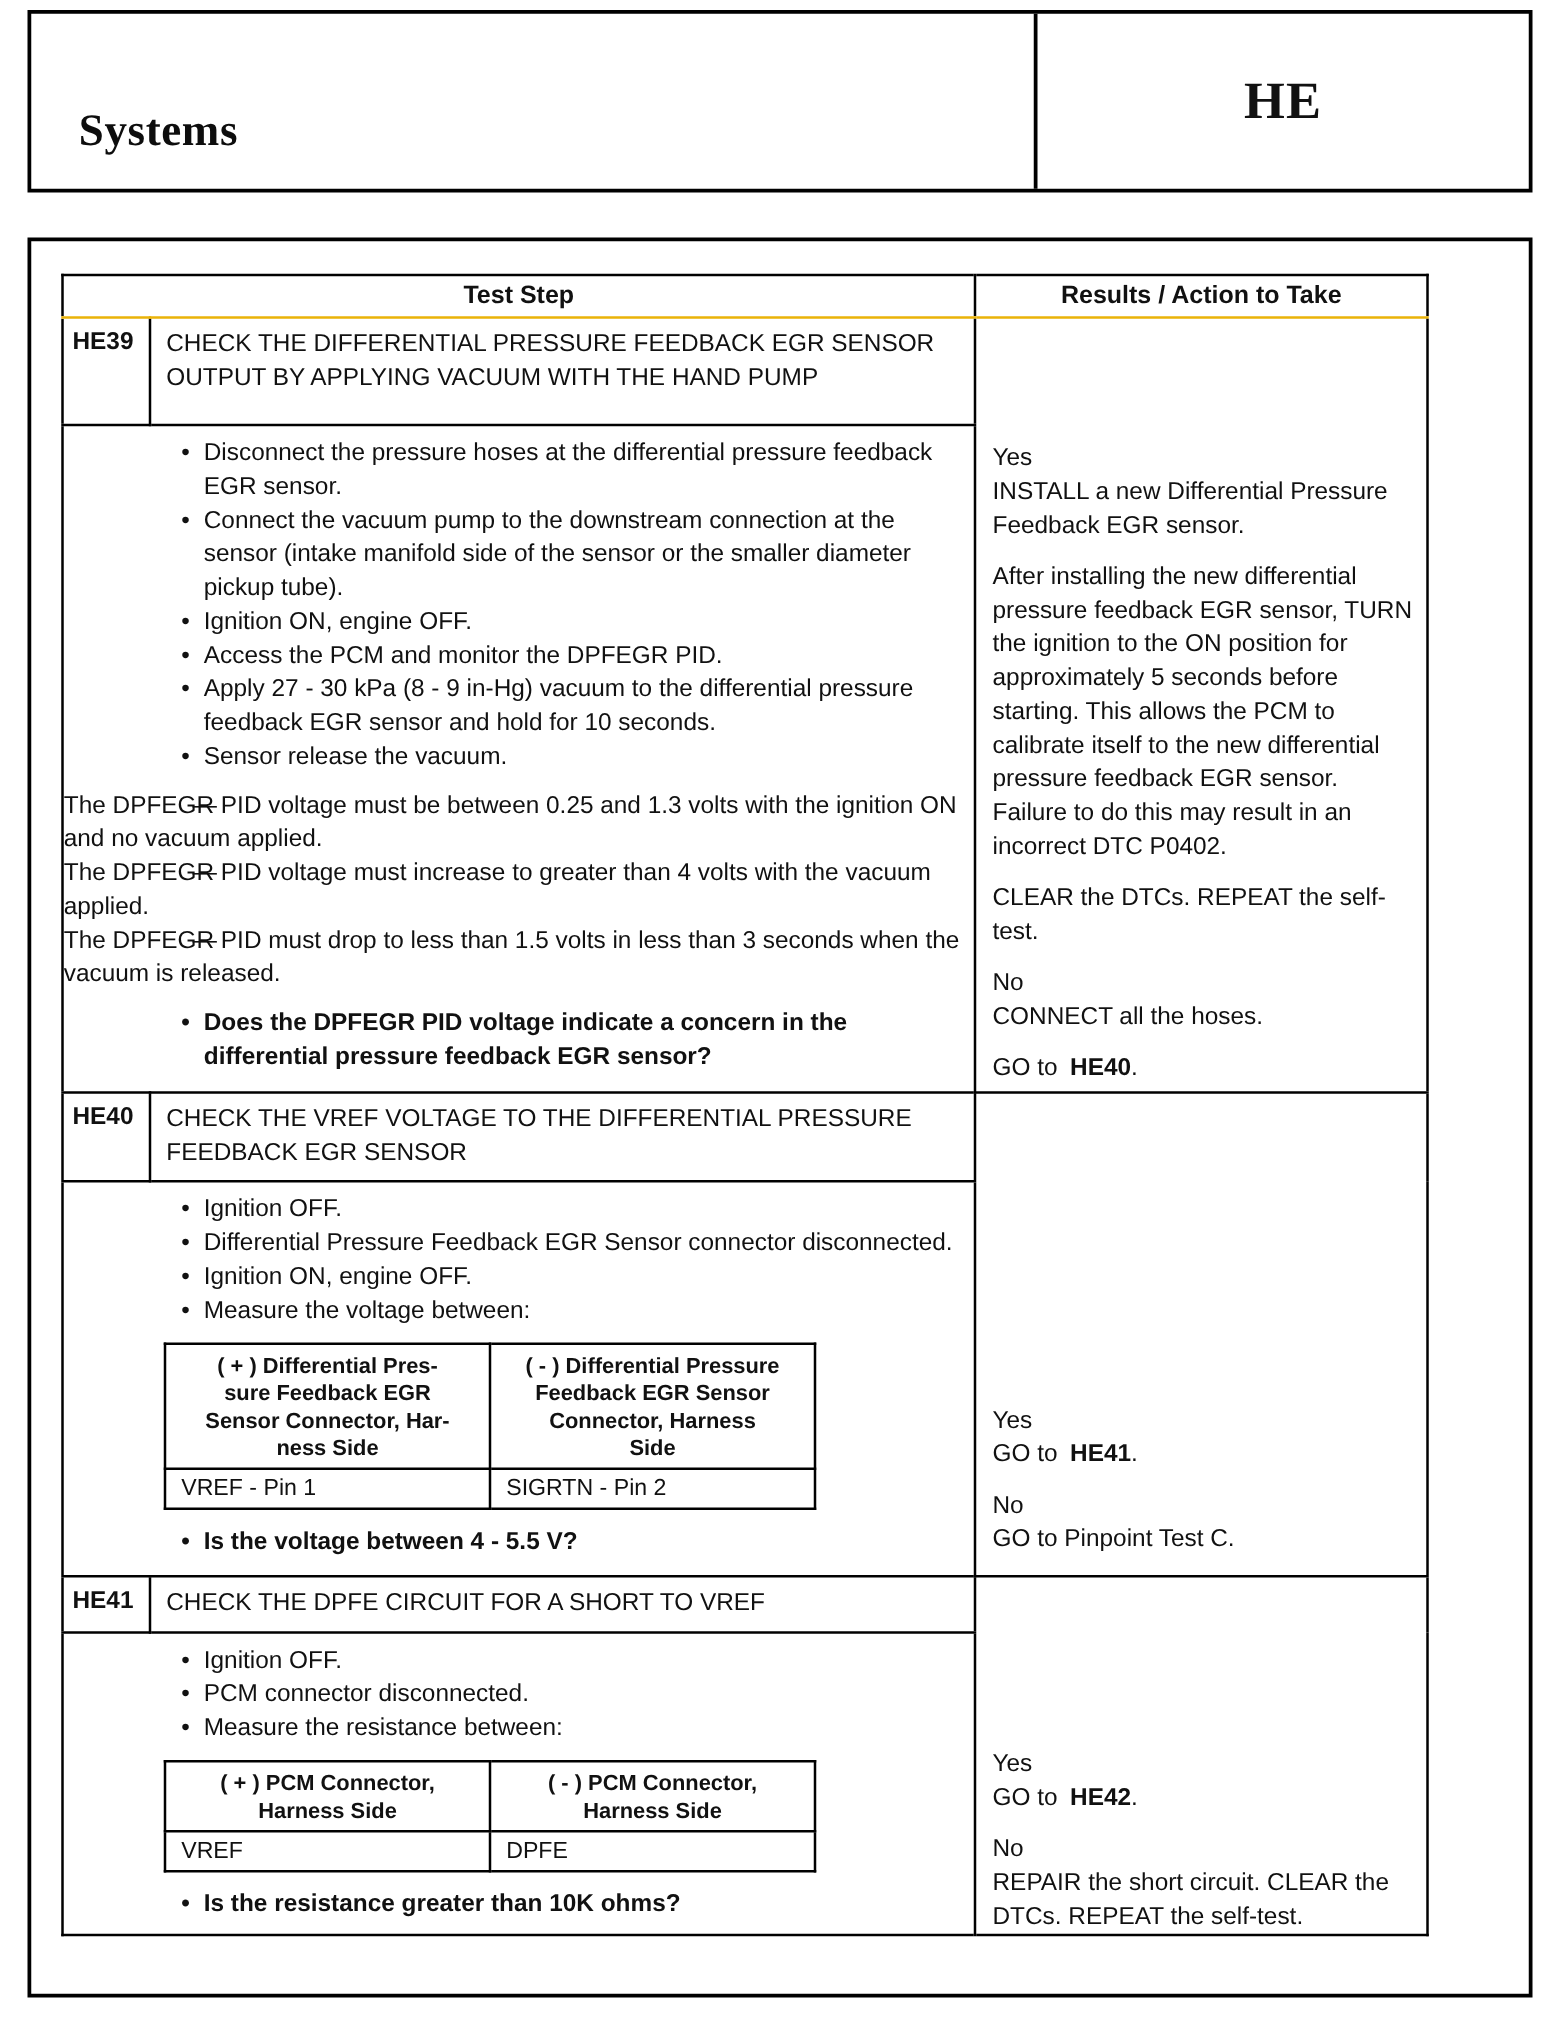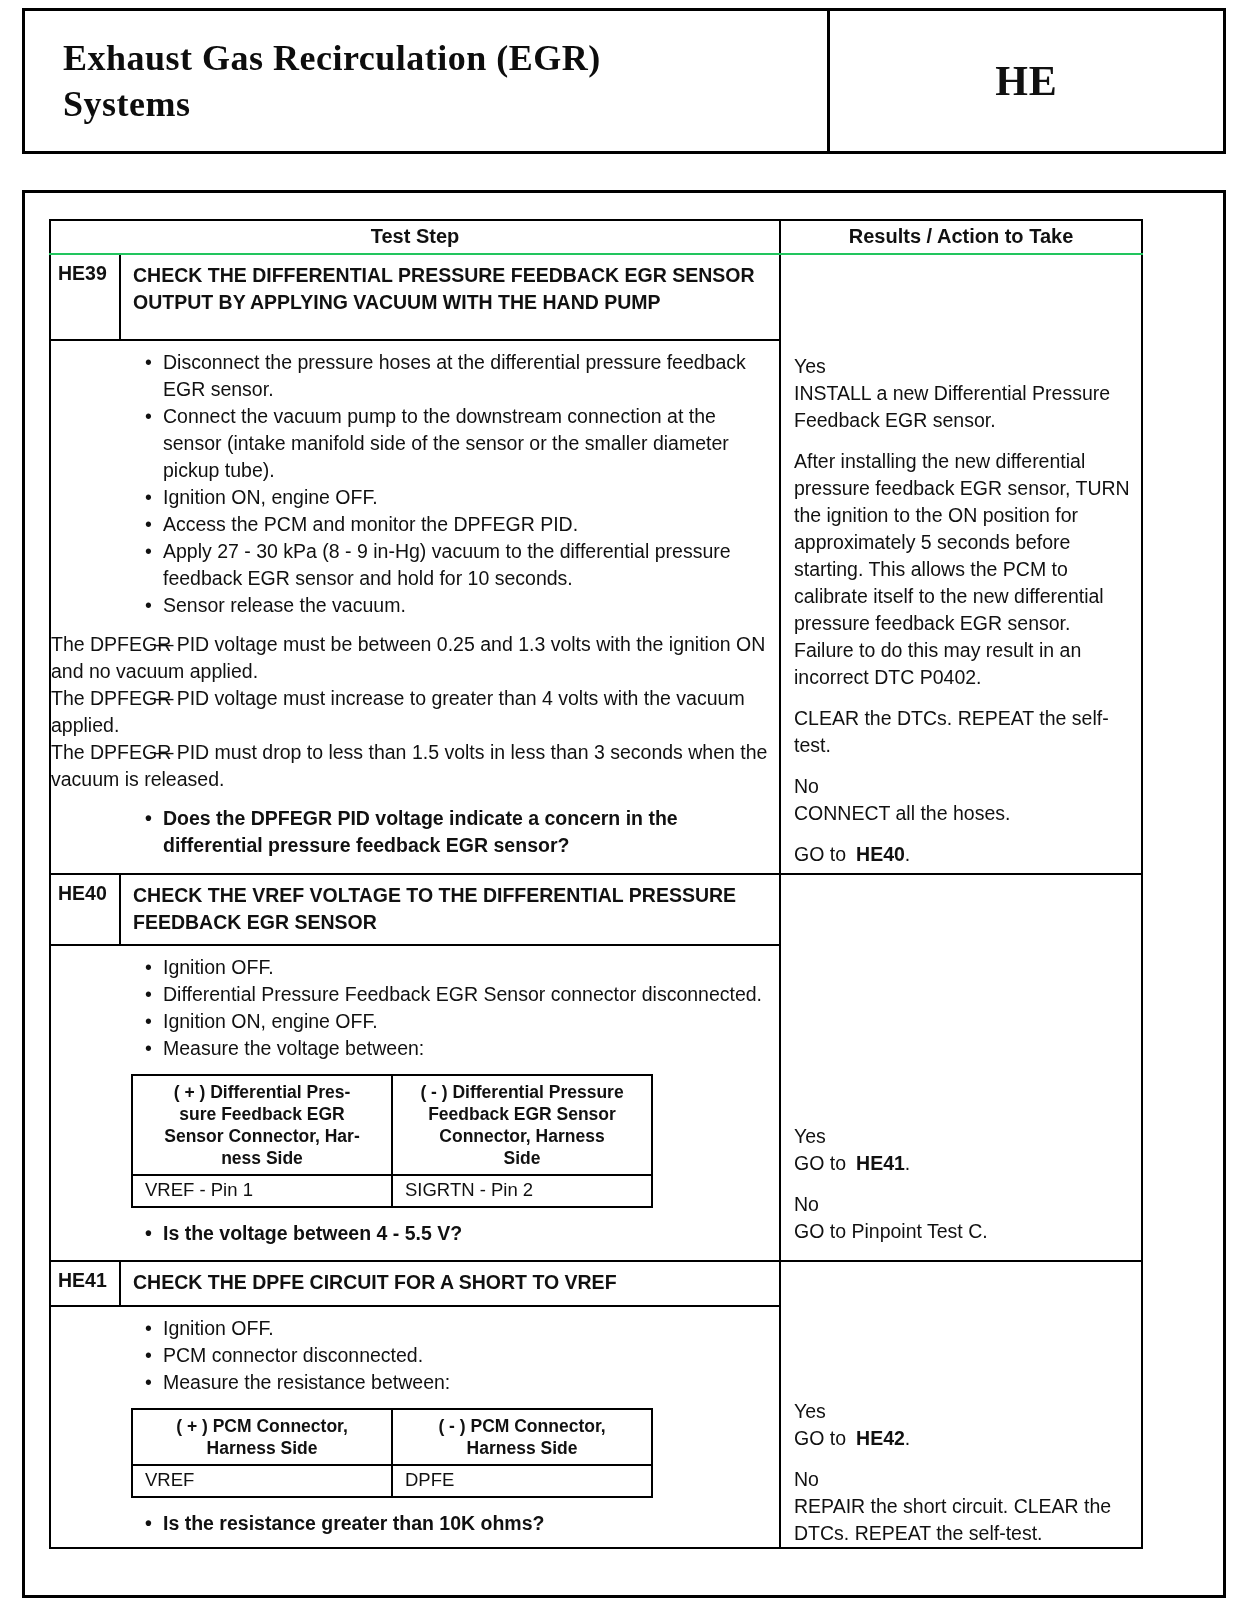--- a/index.html
+++ b/index.html
@@ -55,32 +55,32 @@
     border-collapse: collapse;
     table-layout: fixed;
     width: 1092px;
     border: 2px solid #000;
   }
   .test-table td, .test-table th { vertical-align: top; }
   th.hdr {
     font-size: 20px; font-weight: bold;
     text-align: center; vertical-align: middle;
     height: 34px; padding: 3px 0 5px;
-    border-bottom: 2px solid #22c55e;
+    border-bottom: 2px solid #eab308;
   }
   th.hdr-results { border-left: 2px solid #000; }
 
   td.step-id {
     font-weight: bold; font-size: 19.5px;
     padding: 7px 0 0 7px;
     border-right: 2px solid #000;
     border-bottom: 2px solid #000;
   }
   td.step-title {
-    font-weight: bold; font-size: 19.5px; line-height: 27px;
+    font-weight: normal; font-size: 19.5px; line-height: 27px;
     padding: 7px 14px 8px 12px;
     border-bottom: 2px solid #000;
   }
   td.step-body { padding: 8px 8px 0 0; }
   td.sep { border-bottom: 2px solid #000; }
 
   ul.bullets { list-style: none; }
   ul.bullets li, .question {
     position: relative;
     padding-left: 112px;
@@ -138,21 +138,21 @@
   .gap { margin-top: 14px; }
   .goto-target { font-weight: bold; margin-left: 10px; }
 </style>
 </head>
 <body>
 
 <div class="page">
 
   <div class="doc-header">
     <div class="doc-title-cell">
-      <h1 class="doc-title"><span>Exhaust Gas Recirculation (EGR)</span><br><span>Systems</span></h1>
+      <h1 class="doc-title"><br><span>Systems</span></h1>
     </div>
     <div class="doc-code-cell">HE</div>
   </div>
 
   <div class="content-box">
     <table class="test-table">
       <colgroup>
         <col style="width:70px">
           <col style="width:660px">
           <col style="width:362px">

